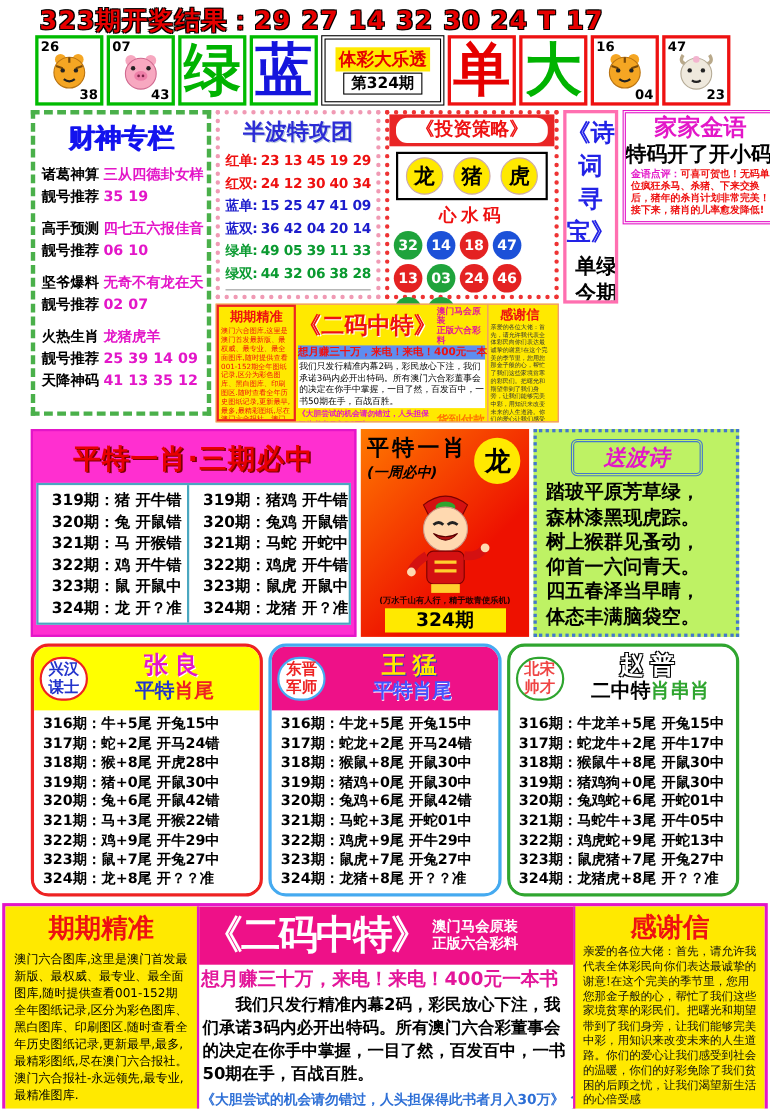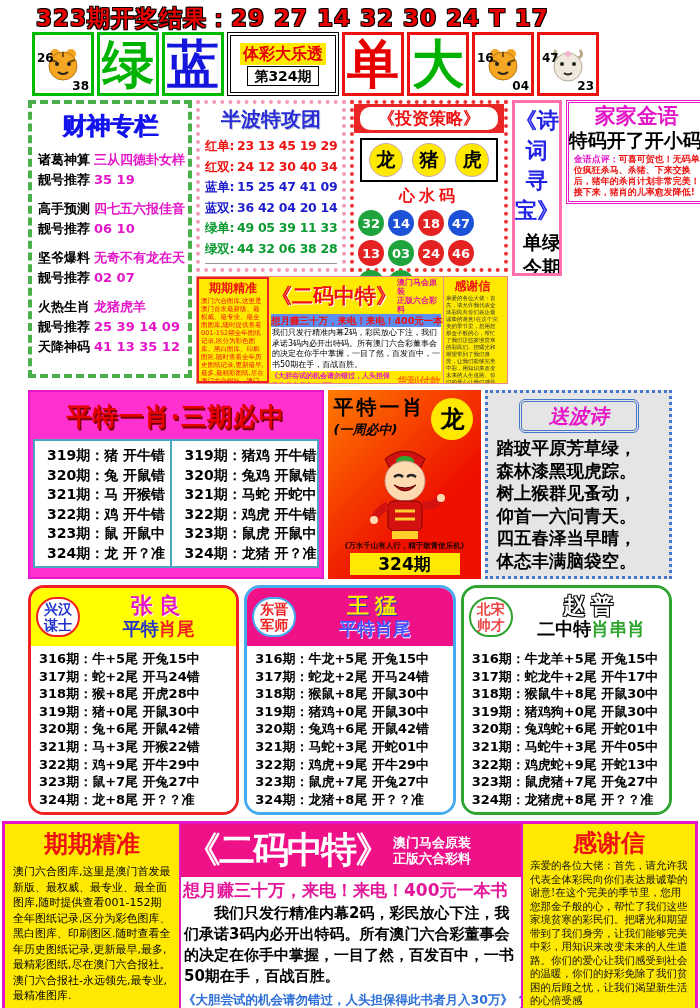--- a/index.html
+++ b/index.html
@@ -18,21 +18,21 @@
     font-size: 23px; color: #e60000; letter-spacing: 1px;
     text-shadow: 1px 1px 0 #000, -1px -1px 0 #000, 1px -1px 0 #000, -1px 1px 0 #000;
     white-space: nowrap;
   }
   
   .top-row { display:flex; gap:3px; margin: 2px 32px 0 32px; height: 64px; }
   .tbox { position: relative; flex: 0 0 62px; background:#fff; border:3px solid #0b0;
           display:flex; align-items:center; justify-content:center; overflow:hidden;}
   .tbox.red { border-color:#e11; }
   .tbox .corner { position:absolute; font-size:12px; color:#000; line-height:12px;}
-  .tbox .tl { top:1px; left:2px;margin-top:16px; }
+  .tbox .tl { top:1px; left:2px; }
   .tbox .br { bottom:1px; right:2px; }
   .bigchar { font-size:52px; line-height:58px; }
   .green-char { color:#00b300; } .blue-char { color:#1515dd; }
   .red-char { color:#e60000; }
   .tbox.center-box { flex:0 0 112px; border:4px double #000; flex-direction:column; gap:1px;}
   .cb-line1 { font-size:16px; color:#e60000; background:#ffe900; padding:0 3px; line-height:22px;}
   .cb-line2 { font-size:14px; color:#000; border:1px solid #000; padding:0 6px; line-height:18px;}
   .animal { width:40px; height:44px; }
   
   .row2 { display:flex; gap:4px; margin:4px 28px 0 28px; align-items:flex-start;}
@@ -111,21 +111,21 @@
   .ppick { width:162px; background:linear-gradient(135deg,#ff7a00,#ee1100 65%); position:relative;
     padding:4px 6px; overflow:hidden;}
   .ppick-title { font-size:20px; color:#000; letter-spacing:3px;}
   .ppick-sub { font-size:13px; color:#000; font-style:italic;}
   .ppick-zod { position:absolute; top:8px; right:8px; width:42px; height:42px; border-radius:50%;
     background:#ffe900; display:flex; align-items:center; justify-content:center; font-size:24px; color:#000;}
   .ppick-cartoon { display:block; margin:2px auto 0 auto;}
   .ppick-caption { font-size:7.5px; color:#200; text-align:center; white-space:nowrap;}
   .ppick-issue { background:#ffe900; color:#000; font-size:17px; text-align:center;
     width:110px; margin:2px auto 0 auto; line-height:22px;}
-  .songbo { width:196px; border:3px dotted #4477cc; background:#e5e5e5; padding:4px 8px;}
+  .songbo { width:196px; border:3px dotted #4477cc; background:#bef264; padding:4px 8px;}
   .songbo-title { width:120px; margin:2px auto 4px auto; border:3px double #4477cc; border-radius:6px;
     text-align:center; font-size:20px; color:#e316c8; font-style:italic; line-height:28px;}
   .sb-line { font-size:17.5px; color:#000; line-height:22.5px; white-space:nowrap;}
   
   .row5 { display:flex; gap:5px; margin:6px 28px 0 28px;}
   .expert { width:212px; border-radius:16px; overflow:hidden; background:#fff;}
   .expert.zhang { border:3px solid #e22; }
   .expert.wang { border:3px solid #45aaf0; }
   .expert.zhao { border:3px solid #2fa52f; }
   .ex-head { display:flex; align-items:center; gap:6px; padding:3px 5px; height:58px;}
@@ -182,20 +182,34 @@
           <circle cx="28" cy="12" r="5" fill="#f5a623"></circle>
         <circle cx="20" cy="24" r="14" fill="#f5a623" stroke="#b97413"></circle>
         <path d="M8 18 L14 20 M32 18 L26 20 M20 10 L20 15" stroke="#7a4a08" stroke-width="2"></path>
         <circle cx="14" cy="22" r="2" fill="#222"></circle>
           <circle cx="26" cy="22" r="2" fill="#222"></circle>
         <path d="M15 30 Q20 34 25 30" stroke="#222" stroke-width="2" fill="none"></path>
       </svg>
       <span class="corner br">38</span>
     </div>
     <div class="tbox">
+      <span class="corner tl">07</span>
+      <svg class="animal" viewBox="0 0 40 44">
+        <circle cx="11" cy="13" r="5" fill="#f7a8c0"></circle>
+          <circle cx="29" cy="13" r="5" fill="#f7a8c0"></circle>
+        <circle cx="20" cy="25" r="14" fill="#f7a8c0" stroke="#d06a90"></circle>
+        <ellipse cx="20" cy="27" rx="6" ry="4.5" fill="#ee7fa8"></ellipse>
+        <circle cx="18" cy="27" r="1.2" fill="#7a2246"></circle>
+          <circle cx="22" cy="27" r="1.2" fill="#7a2246"></circle>
+        <circle cx="13" cy="20" r="2" fill="#222"></circle>
+          <circle cx="27" cy="20" r="2" fill="#222"></circle>
+      </svg>
+      <span class="corner br">43</span>
+    </div>
+    <div class="tbox">
       <span class="bigchar green-char">绿</span>
     </div>
     <div class="tbox">
       <span class="bigchar blue-char">蓝</span>
     </div>
     <div class="tbox center-box">
       <span class="cb-line1">体彩大乐透</span>
       <span class="cb-line2">第324期</span>
     </div>
     <div class="tbox red">

